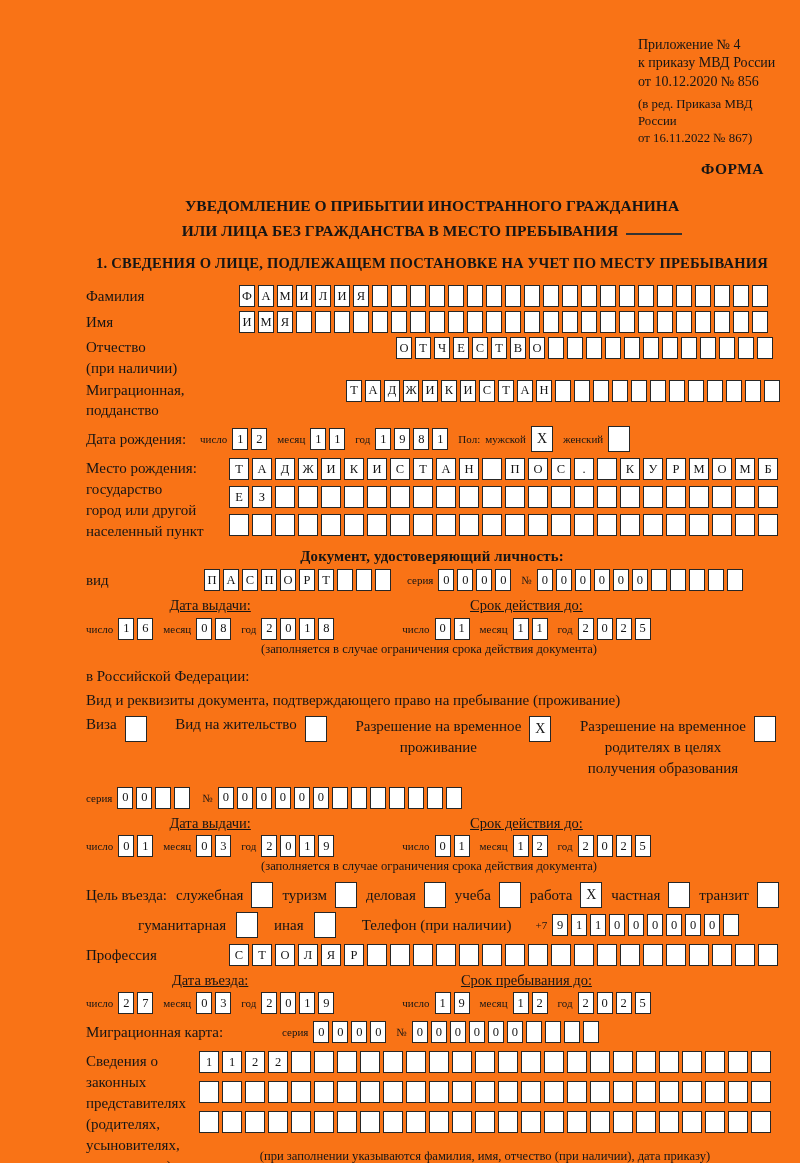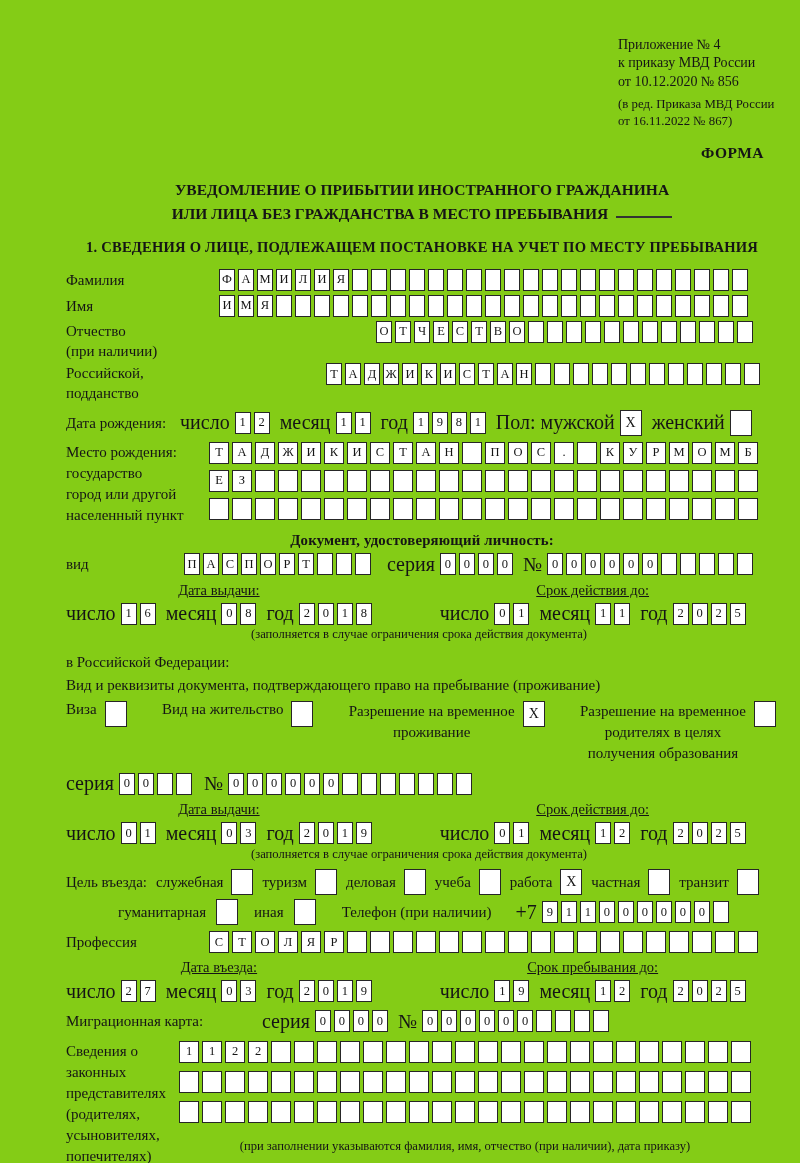--- a/index.html
+++ b/index.html
@@ -1,34 +1,34 @@
 <!DOCTYPE html>
 <html><head>
 <meta charset="utf-8">
 <style>
   html,body{margin:0;padding:0;background:#fff;}
-  .page{width:800px;height:1163px;background:#84cc16;color:#151515;overflow:hidden;
+  .page{width:800px;height:1163px;background:#f97316;color:#151515;overflow:hidden;
         font-family:"Liberation Serif","DejaVu Serif",serif;font-size:15px;
-        box-sizing:border-box;padding:36px 22px 10px 66px;position:relative;}
+        box-sizing:border-box;padding:36px 22px 10px 86px;position:relative;}
   .annex{margin-left:552px;font-size:14px;line-height:1.32;}
   .annex .amend{font-size:12.8px;margin-top:5px;line-height:1.3;}
   .forma{text-align:right;font-weight:bold;font-size:15.5px;margin-top:14px;padding-right:14px;letter-spacing:.5px;}
   .title{margin-top:16px;text-align:center;font-weight:bold;font-size:15.5px;line-height:1.5;}
   .uline{display:inline-block;width:56px;border-bottom:2px solid #333;height:1em;vertical-align:baseline;margin-left:8px;}
   .sect{margin-top:14px;font-weight:bold;font-size:14.6px;text-align:center;letter-spacing:.2px;}
   .frow{display:flex;align-items:center;margin-top:4px;}
   .frow.top{align-items:flex-start;}
   .lbl{flex-shrink:0;line-height:1.35;}
   .cells{display:flex;gap:3px;flex-shrink:0;}
   .cell{width:14px;height:20px;border:1.6px solid #262626;display:flex;align-items:center;
         justify-content:center;font-size:12.5px;flex-shrink:0;background:#fff;}
   .cells.lg .cell{width:18px;height:20px;}
   .cb{width:20px;height:24px;border:1.6px solid #262626;display:inline-flex;align-items:center;
       justify-content:center;font-size:14px;flex-shrink:0;background:#fff;}
-  .dl{font-size:20px;margin:0 5px 0 0;font-family:Liberation Serif, serif;}
+  .dl{font-size:11px;margin:0 5px 0 0;font-family:Liberation Serif, serif;}
   .dl.after{margin-left:10px;}
   .dblock{display:flex;margin-top:6px;}
   .dcol{display:flex;flex-direction:column;}
   .dhead{text-align:center;font-size:14.5px;line-height:1.2;margin-bottom:3px;text-decoration:underline;}
   .dfields{display:flex;align-items:center;}
   .note{font-size:12.6px;line-height:1.25;}
   .noteR{text-align:center;margin-top:2px;padding-right:6px;}
   .intro{margin-top:8px;line-height:1.55;}
   .optrow{display:flex;align-items:flex-start;margin-top:4px;justify-content:space-between;padding-right:2px;}
   .opt{display:flex;align-items:flex-start;gap:8px;}
@@ -154,21 +154,21 @@
         <div class="cell"></div>
         <div class="cell"></div>
         <div class="cell"></div>
         <div class="cell"></div>
         <div class="cell"></div>
       </span>
   </div>
 
   <div class="frow top" style="margin-top:2px;">
     <span class="lbl" style="width:260px;">
-      <div>Российской,</div>
+      <div>Миграционная,</div>
       <div>подданство</div>
     </span>
     <span class="cells">
         <div class="cell">Т</div>
         <div class="cell">А</div>
         <div class="cell">Д</div>
         <div class="cell">Ж</div>
         <div class="cell">И</div>
         <div class="cell">К</div>
         <div class="cell">И</div>

